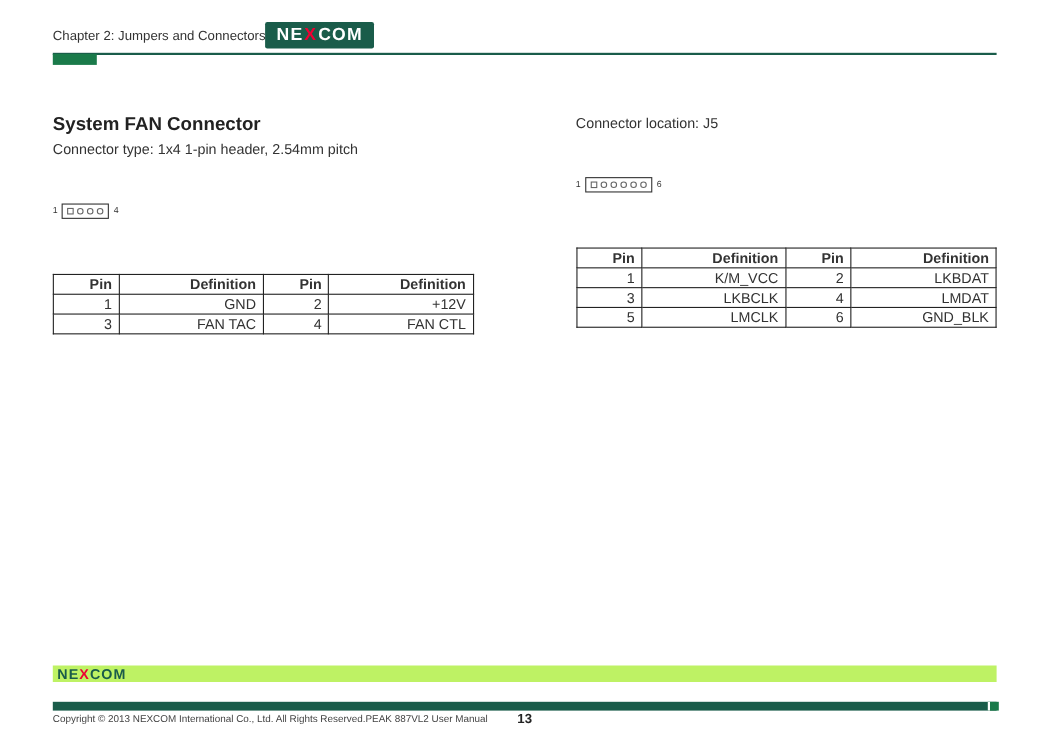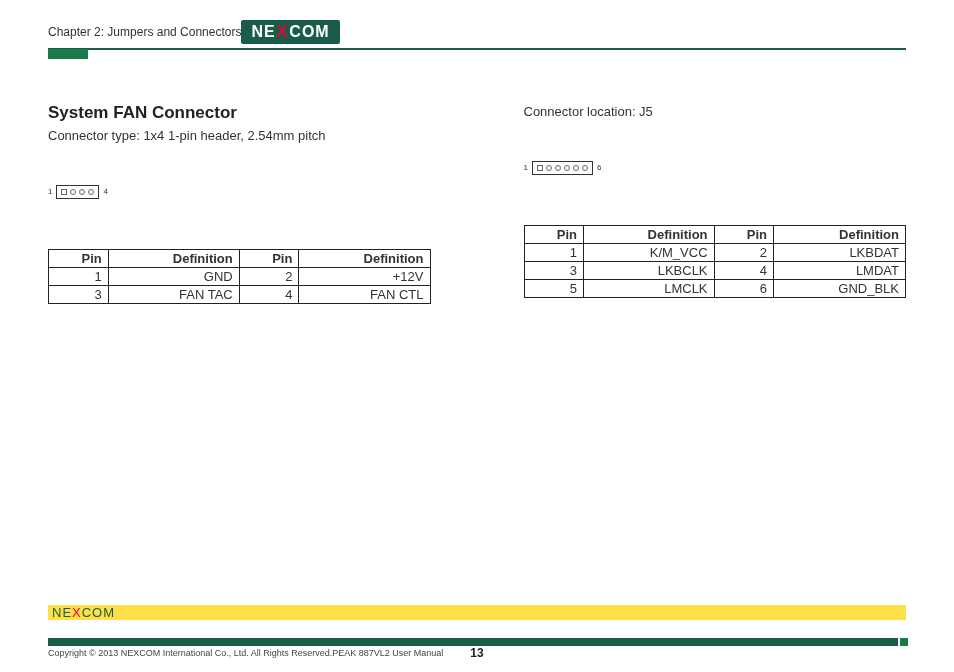--- a/index.html
+++ b/index.html
@@ -108,23 +108,23 @@
     border-left: 2px solid #fff;
   }
   .footer-row {
     display: flex;
     align-items: center;
     font-size: 9px;
     color: #444;
     margin-top: 2px;
   }
   .footer-logo {
-    background: #fde047;
+    background: #bef264;
     color: #1a5c4a;
-    font-weight: normal;
+    font-weight: bold;
     font-size: 13px;
     letter-spacing: 1px;
     position: relative;
     top: -18px;
     padding: 0 4px;
   }
   .footer-logo .x { color: #e03; }
   .page-num {
     font-weight: bold;
     font-size: 12px;

